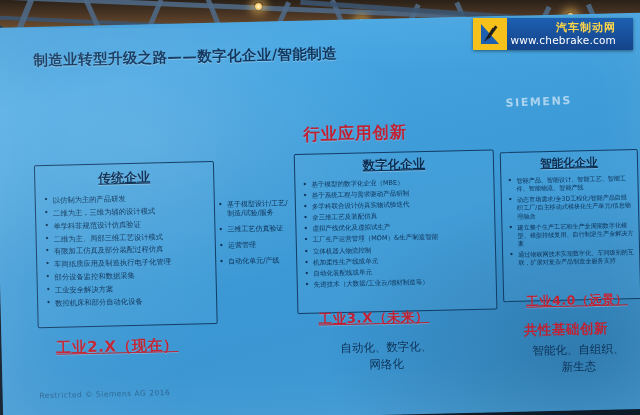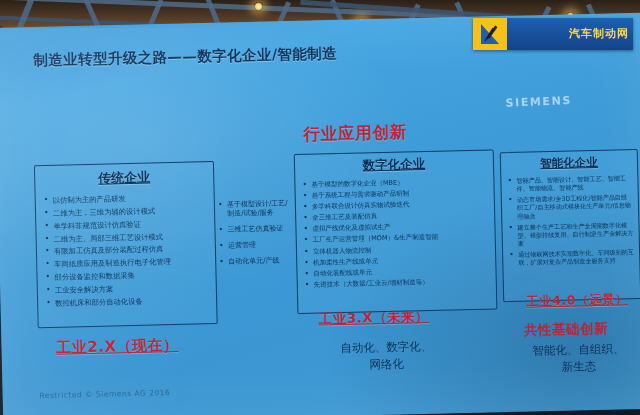--- a/index.html
+++ b/index.html
@@ -147,21 +147,21 @@
     display:flex; align-items:stretch; z-index:20;
     box-shadow: 0 1px 3px rgba(0,0,0,.45);
   }
   .wm-badge {
     width:34px; background:#f6c11b; position:relative; flex:none;
   }
   .wm-badge svg { position:absolute; left:7px; top:5px; }
   .wm-body {
     flex:1; background:linear-gradient(180deg,#1d5fb0,#14438a);
     display:flex; flex-direction:column; justify-content:center;
-    align-items:flex-end; padding-right:4px;
+    align-items:flex-end; padding-right:17px;
   }
   .wm-cn { color:#ffd64a; font-size:11px; font-weight:bold; letter-spacing:1px; line-height:1.1; }
   .wm-url { color:#ffffff; font-size:10.5px; letter-spacing:.2px; line-height:1.15; }
 
   .glare {
     position:absolute; left:0; top:28px; width:640px; height:387px;
     pointer-events:none;
     background: linear-gradient(105deg, rgba(255,255,255,.09) 0%, rgba(255,255,255,0) 38%);
   }
 </style>
@@ -267,16 +267,17 @@
     <div class="wm-badge">
       <svg width="20" height="22" viewBox="0 0 20 22">
         <polygon points="1,21 1,1 19,21" fill="#1d5fb0"></polygon>
         <path d="M7,16 L16,3" stroke="#1d1d1d" stroke-width="2.1" fill="none"></path>
         <path d="M5,18 L13,5" stroke="#1d1d1d" stroke-width="1.3" fill="none"></path>
         <path d="M9,15 L17,4" stroke="#1d1d1d" stroke-width="1.1" fill="none"></path>
       </svg>
     </div>
     <div class="wm-body">
       <div class="wm-cn">汽车制动网</div>
+      <div class="wm-url">www.chebrake.com</div>
     </div>
   </div>
 
 </div>
 
 </body></html>

